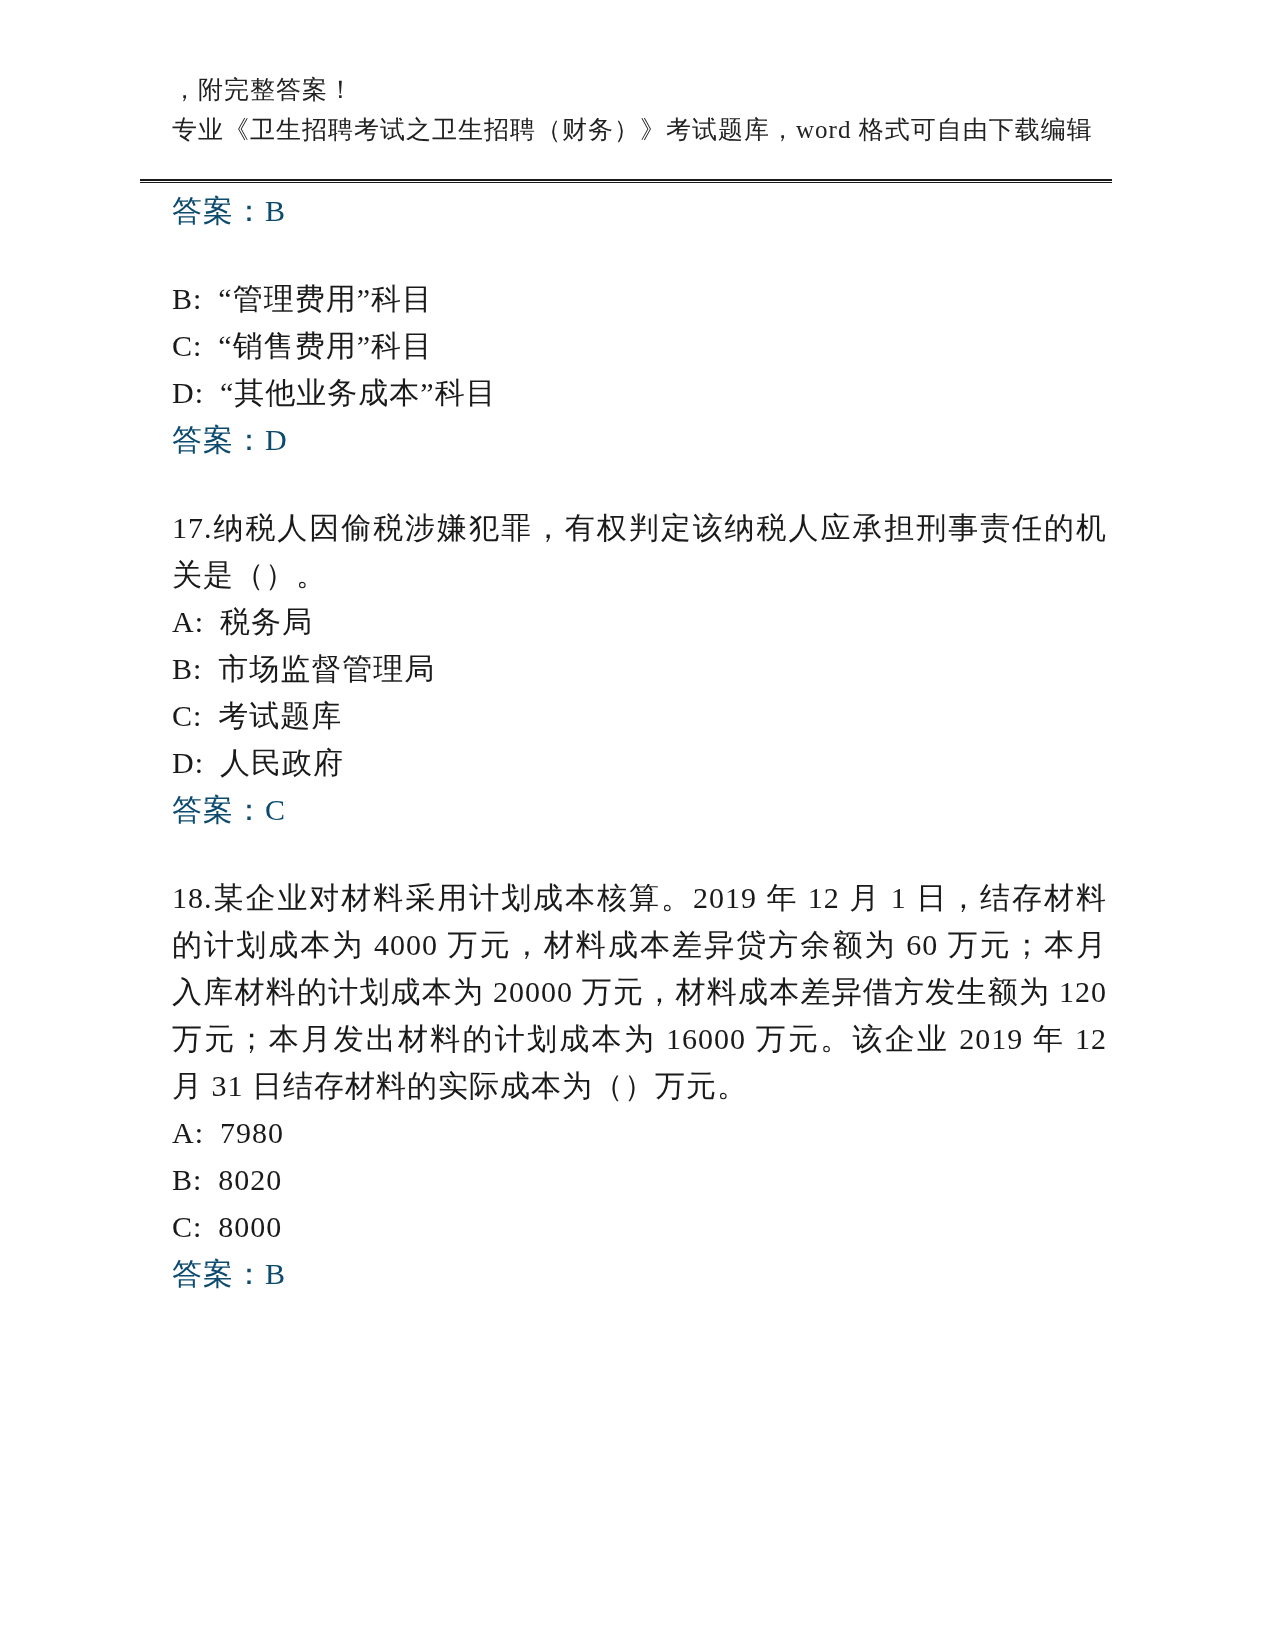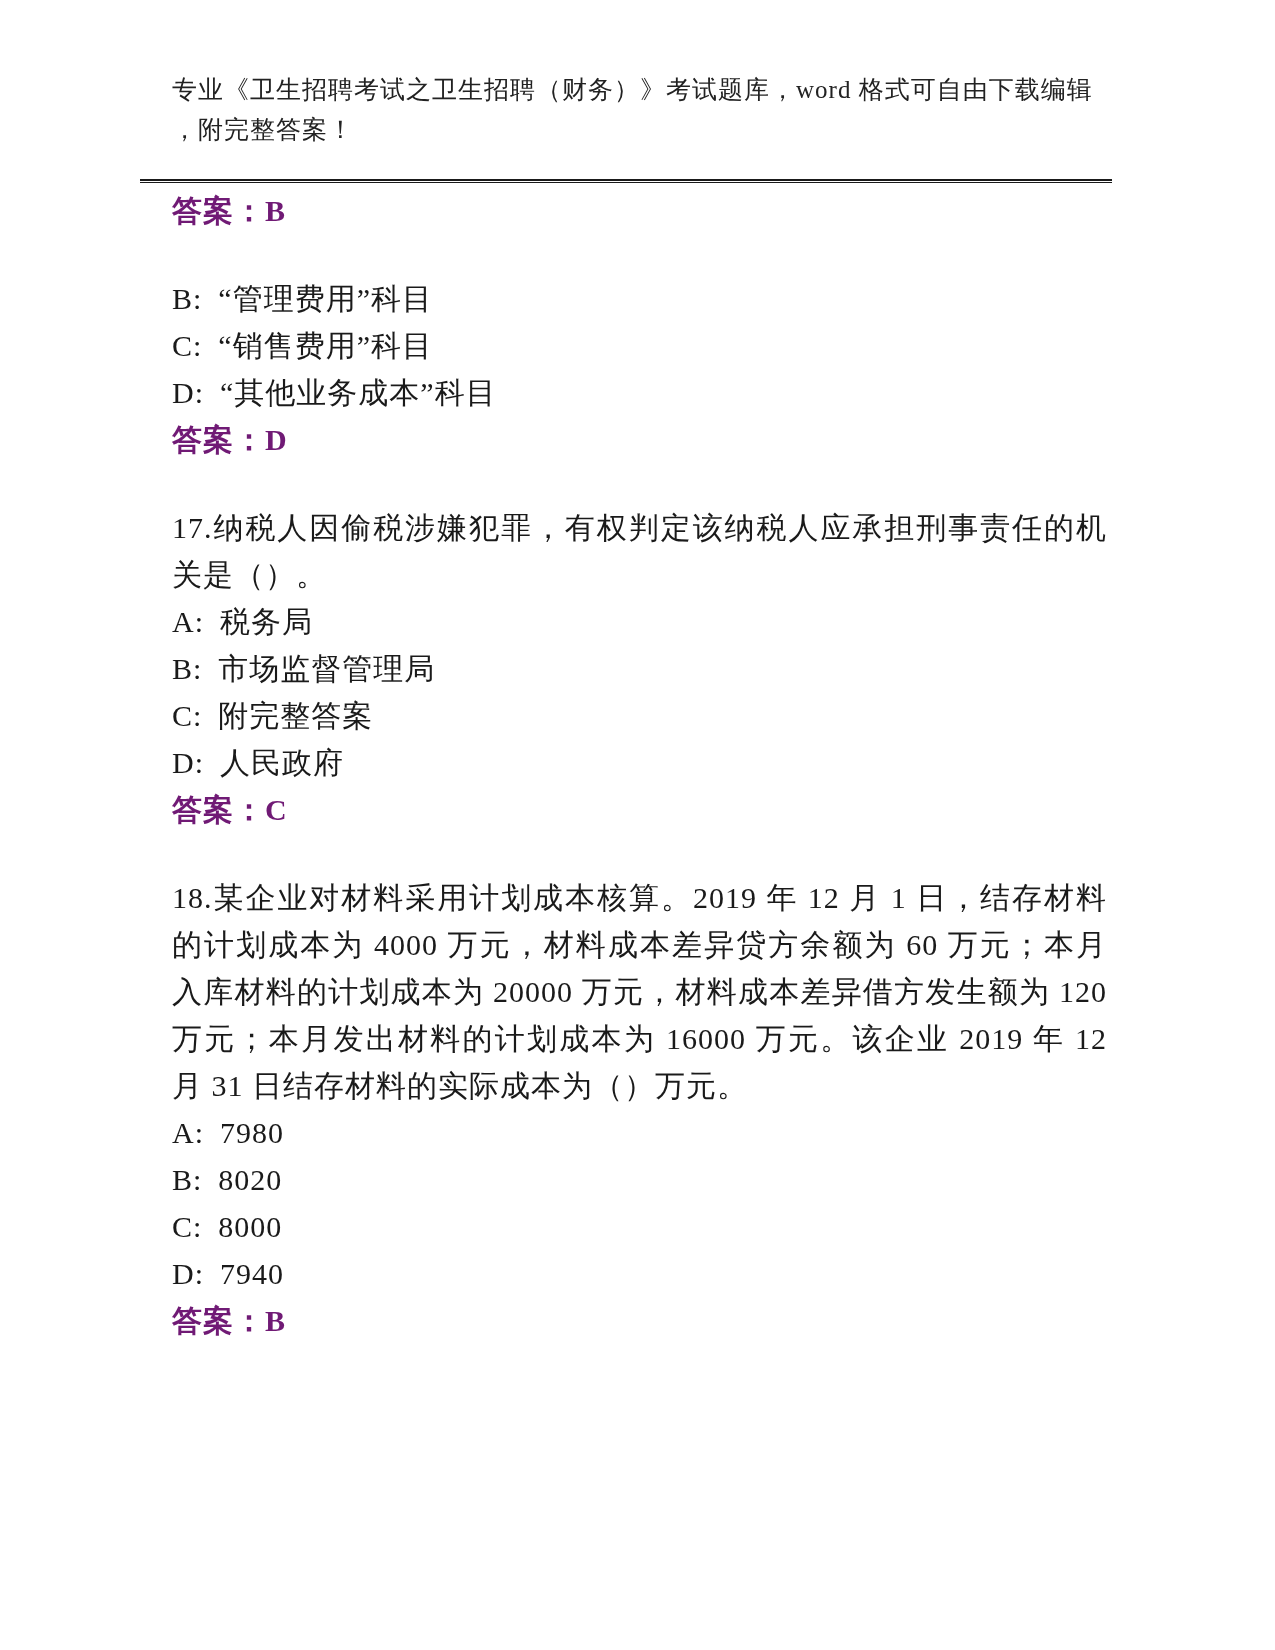--- a/index.html
+++ b/index.html
@@ -49,63 +49,62 @@
     margin: 0;
   }
   .q-text {
     text-align: justify;
     text-justify: inter-ideograph;
   }
   .q-block {
     margin-top: 41px;
   }
   .answer-line {
-    font-weight: bold;
-    color: #701a75;
+    font-weight: normal;
+    color: #0c4a6e;
   }
   .opt-letter {
     display: inline-block;
     margin-right: 16px;
   }
 </style>
 </head>
 <body>
 
 <div class="page">
 
   <div class="doc-header">
+    <div>，附完整答案！</div>
     <div>专业《卫生招聘考试之卫生招聘（财务）》考试题库，word 格式可自由下载编辑</div>
-    <div>，附完整答案！</div>
   </div>
 
   <div class="header-rule"></div>
 
   <div class="doc-body">
 
     <p class="answer-line"><span>答案：</span><span>B</span></p>
 
     <section class="q-block">
       <p class="opt"><span class="opt-letter">B:</span><span class="opt-text">“管理费用”科目</span></p>
       <p class="opt"><span class="opt-letter">C:</span><span class="opt-text">“销售费用”科目</span></p>
       <p class="opt"><span class="opt-letter">D:</span><span class="opt-text">“其他业务成本”科目</span></p>
       <p class="answer-line"><span>答案：</span><span>D</span></p>
     </section>
 
     <section class="q-block">
       <p class="q-text">17.纳税人因偷税涉嫌犯罪，有权判定该纳税人应承担刑事责任的机关是（）。</p>
       <p class="opt"><span class="opt-letter">A:</span><span class="opt-text">税务局</span></p>
       <p class="opt"><span class="opt-letter">B:</span><span class="opt-text">市场监督管理局</span></p>
-      <p class="opt"><span class="opt-letter">C:</span><span class="opt-text">附完整答案</span></p>
+      <p class="opt"><span class="opt-letter">C:</span><span class="opt-text">考试题库</span></p>
       <p class="opt"><span class="opt-letter">D:</span><span class="opt-text">人民政府</span></p>
       <p class="answer-line"><span>答案：</span><span>C</span></p>
     </section>
 
     <section class="q-block">
       <p class="q-text">18.某企业对材料采用计划成本核算。2019 年 12 月 1 日，结存材料的计划成本为 4000 万元，材料成本差异贷方余额为 60 万元；本月入库材料的计划成本为 20000 万元，材料成本差异借方发生额为 120 万元；本月发出材料的计划成本为 16000 万元。该企业 2019 年 12 月 31 日结存材料的实际成本为（）万元。</p>
       <p class="opt"><span class="opt-letter">A:</span><span class="opt-text">7980</span></p>
       <p class="opt"><span class="opt-letter">B:</span><span class="opt-text">8020</span></p>
       <p class="opt"><span class="opt-letter">C:</span><span class="opt-text">8000</span></p>
-      <p class="opt"><span class="opt-letter">D:</span><span class="opt-text">7940</span></p>
       <p class="answer-line"><span>答案：</span><span>B</span></p>
     </section>
 
   </div>
 </div>
 
 </body></html>

